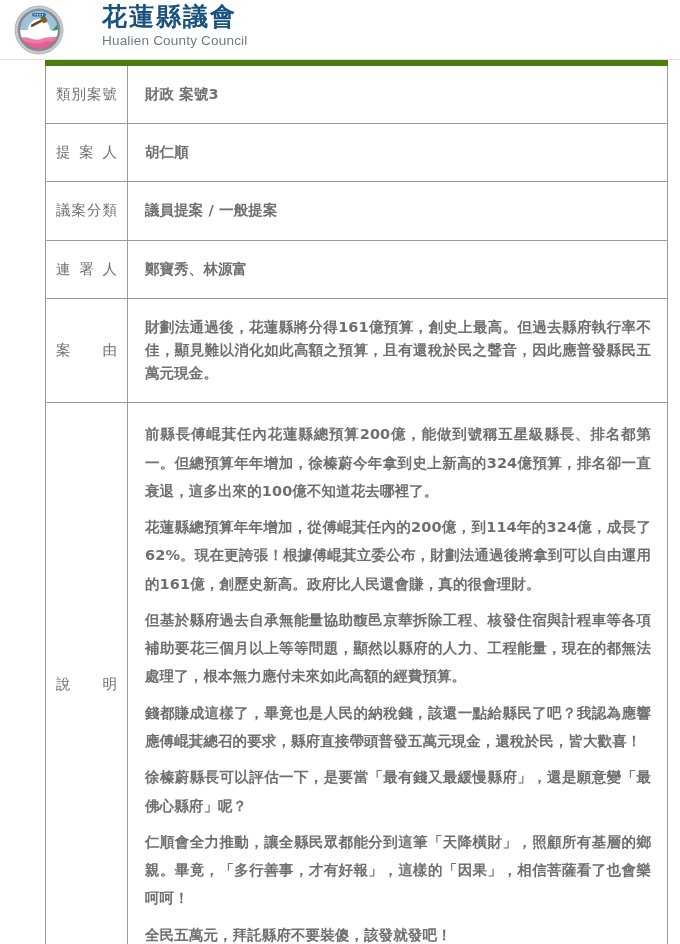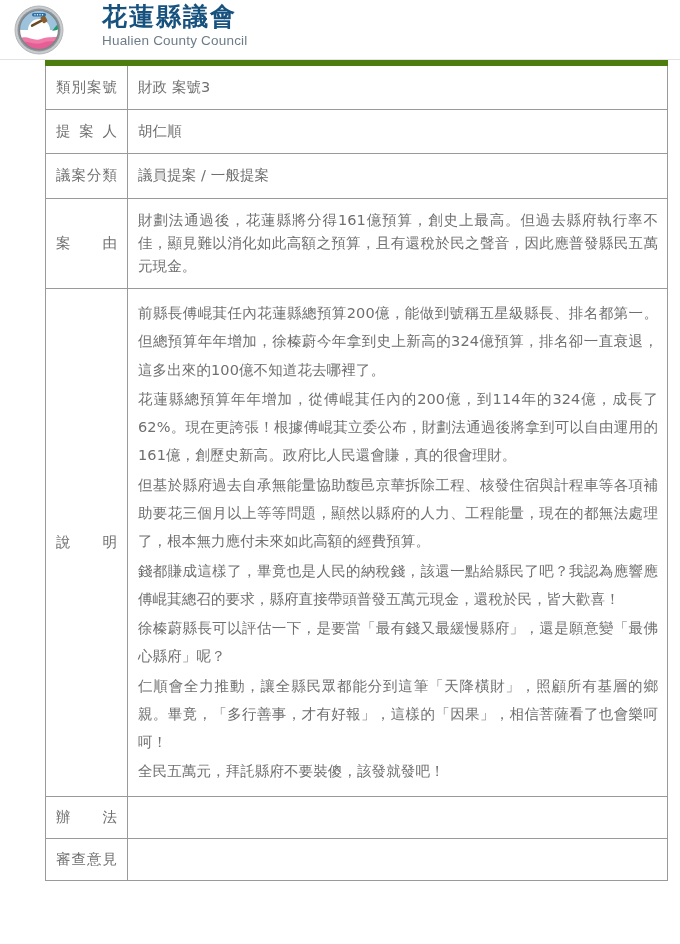--- a/index.html
+++ b/index.html
@@ -89,24 +89,25 @@
     text-align: justify;
     text-align-last: justify;
   }
   .value-cell {
     padding: 9px 8px 9px 9px;
     color: #6f6f6f;
     line-height: 1.95;
   }
   .value-cell.single { line-height: 1.6; }
   .value-cell p {
-    margin: 1px;
+    margin: 8px;
     text-align: justify;
     text-justify: inter-ideograph;
     letter-spacing: 0.1px;
+    font-weight: bold;
   }
   .value-cell.empty { height: 42px; }
 
   .r-short td { height: 40px; }
 </style>
 </head>
 <body>
 
 <div class="header">
 
@@ -171,20 +172,28 @@
       <tr class="r-short">
         <td class="label-cell">
           <span>議案分類</span>
         </td>
         <td class="value-cell single">
           <p>議員提案 / 一般提案</p>
         </td>
       </tr>
       <tr class="r-short">
         <td class="label-cell">
+          <span>連署人</span>
+        </td>
+        <td class="value-cell single">
+          <p>鄭寶秀、林源富</p>
+        </td>
+      </tr>
+      <tr class="r-short">
+        <td class="label-cell">
           <span>案由</span>
         </td>
         <td class="value-cell single">
           <p>財劃法通過後，花蓮縣將分得161億預算，創史上最高。但過去縣府執行率不佳，顯見難以消化如此高額之預算，且有還稅於民之聲音，因此應普發縣民五萬元現金。</p>
         </td>
       </tr>
       <tr>
         <td class="label-cell">
           <span>說明</span>
         </td>

